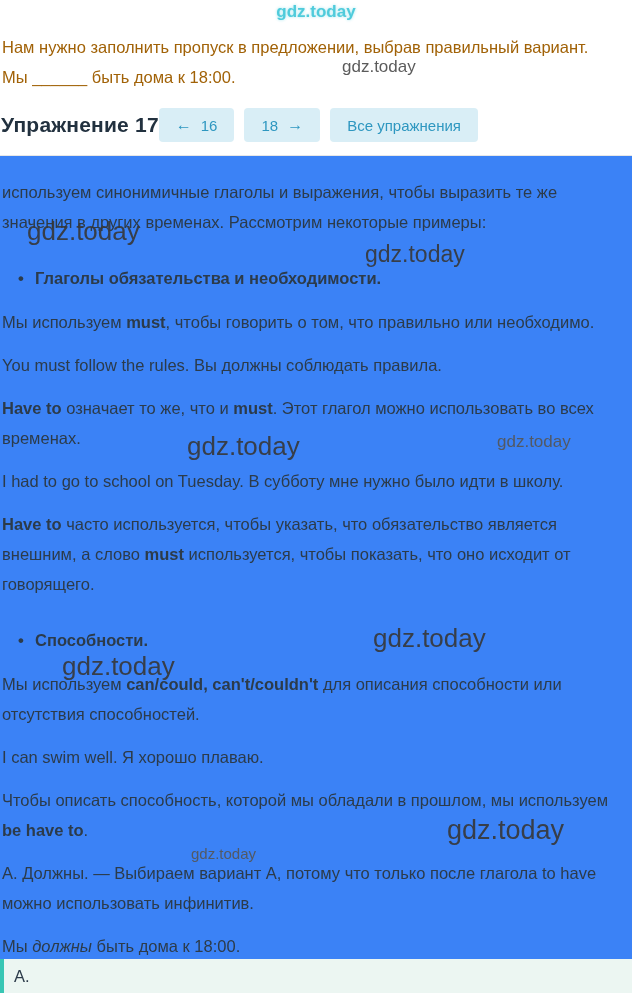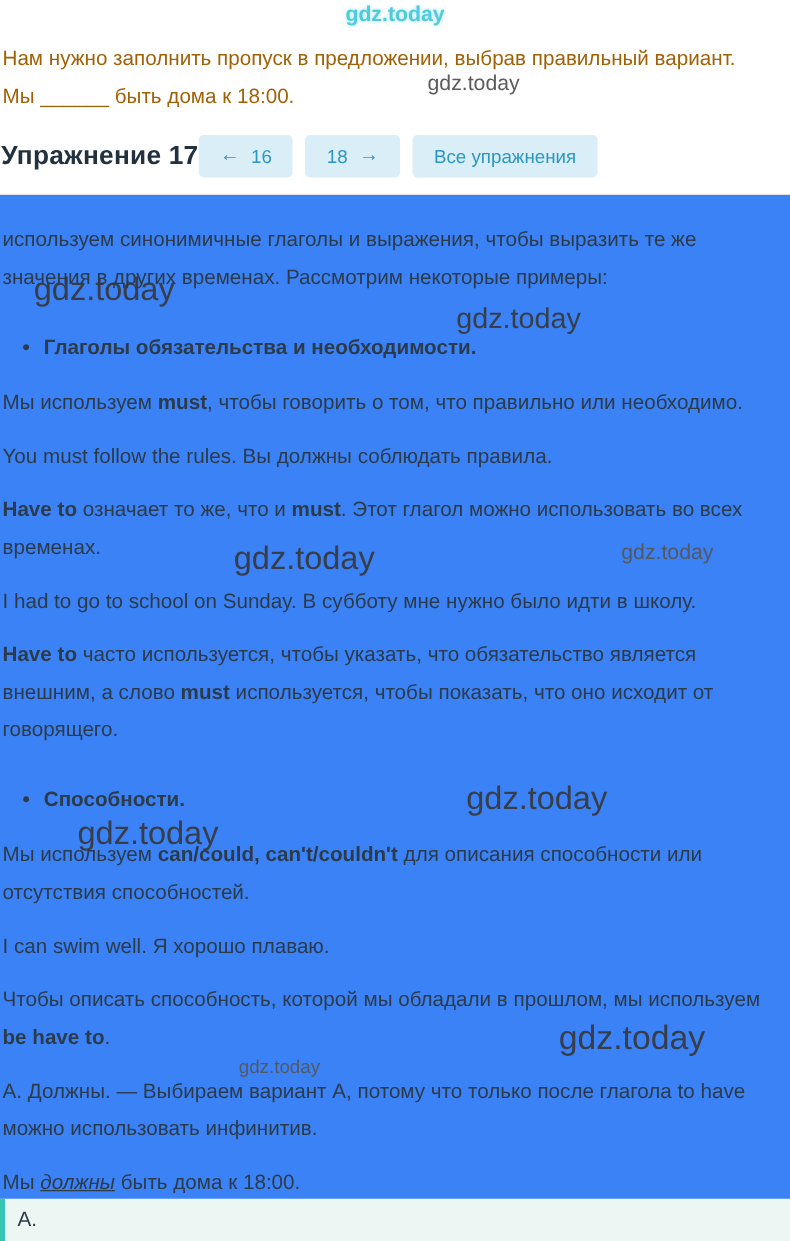--- a/index.html
+++ b/index.html
@@ -16,21 +16,21 @@
              font-size:15px; font-family:inherit; font-weight:500; cursor:pointer; white-space:nowrap; }
   .nav-btn .arrow { font-size:16px; }
 
   .divider { border:none; border-top:1px solid #e7e7e7; margin-top:13px; }
 
   .content { padding:8px 4px 0 2px; font-size:16.5px; line-height:30px; background:#3b82f6; }
   .para { margin:13px 0; }
   .bullet { margin:26px 0 14px; padding-left:33px; position:relative; font-weight:bold; }
   .bullet .dot { position:absolute; left:16px; font-weight:bold; }
   b { font-weight:bold;margin-top:32px; }
-  i { font-style:italic;text-decoration:underline; }
+  i { font-style:italic; }
 
   .answer { position:absolute; left:0; right:0; bottom:0; height:34px;
             background:#ecf6f2; border-left:4px solid #38c6b4;
             display:flex; align-items:center; padding-left:10px; font-size:16.5px; color:#2c3b4a; }
 
   .wm { position:absolute; pointer-events:none; white-space:nowrap; z-index:5;
         font-family:"Liberation Sans", sans-serif; font-weight:500; opacity:.9; }
   .wm-top { left:50%; transform:translateX(-50%); top:2px; font-size:17px; font-weight:bold;
             color:#3cc6d8; text-shadow:0 0 3px rgba(60,198,216,.55); }
   .wm2  { left:342px; top:57px;  font-size:17px; color:#4a4a4a; }
@@ -82,21 +82,21 @@
   </div>
 
   <hr class="divider">
 
   <div class="content" id="paragraphs">
       <div class="para"><span>используем синонимичные глаголы и выражения, чтобы выразить те же значения в других временах. Рассмотрим некоторые примеры:</span></div>
       <div class="bullet"><span class="dot">•</span><b>Глаголы обязательства и необходимости.</b></div>
       <div class="para"><span>Мы используем </span><b>must</b><span>, чтобы говорить о том, что правильно или необходимо.</span></div>
       <div class="para"><span>You must follow the rules. Вы должны соблюдать правила.</span></div>
       <div class="para"><b>Have to</b><span> означает то же, что и </span><b>must</b><span>. Этот глагол можно использовать во всех временах.</span></div>
-      <div class="para"><span>I had to go to school on Sunday. В субботу мне нужно было идти в школу.</span></div>
+      <div class="para"><span>I had to go to school on Tuesday. В субботу мне нужно было идти в школу.</span></div>
       <div class="para"><b>Have to</b><span> часто используется, чтобы указать, что обязательство является внешним, а слово </span><b>must</b><span> используется, чтобы показать, что оно исходит от говорящего.</span></div>
       <div class="bullet"><span class="dot">•</span><b>Способности.</b></div>
       <div class="para"><span>Мы используем </span><b>can/could, can't/couldn't</b><span> для описания способности или отсутствия способностей.</span></div>
       <div class="para"><span>I can swim well. Я хорошо плаваю.</span></div>
       <div class="para"><span>Чтобы описать способность, которой мы обладали в прошлом, мы используем </span><b>be have to</b><span>.</span></div>
       <div class="para"><span>А. Должны. — Выбираем вариант А, потому что только после глагола to have можно использовать инфинитив.</span></div>
       <div class="para"><span>Мы </span><i>должны</i><span> быть дома к 18:00.</span></div>
     </div>
 
   <div class="answer">

